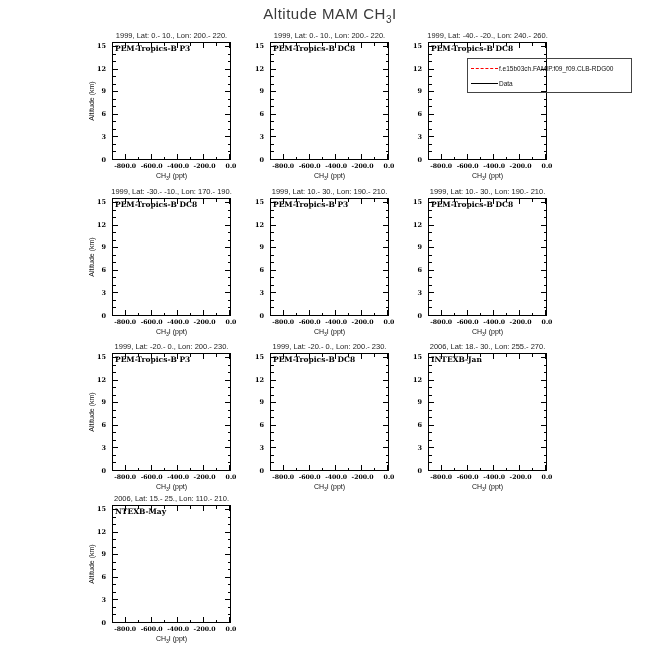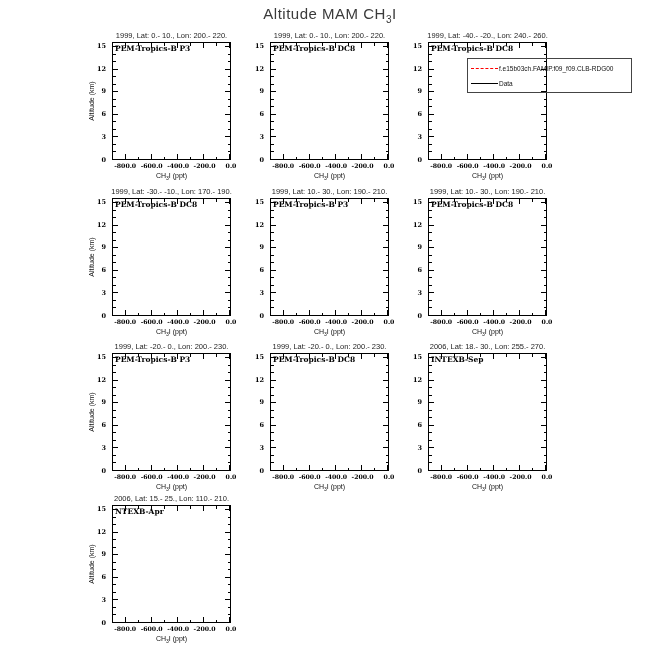--- a/index.html
+++ b/index.html
@@ -631,21 +631,21 @@
     <div class="sp-title">2006, Lat: 18.- 30., Lon: 255.- 270.</div>
     <div class="yticks">
         <span style="bottom: 0%;">0</span>
         <span style="bottom: 19.4%;">3</span>
         <span style="bottom: 38.7%;">6</span>
         <span style="bottom: 58.1%;">9</span>
         <span style="bottom: 77.4%;">12</span>
         <span style="bottom: 96.8%;">15</span>
       </div>
     <div class="plot-box">
-      <div class="inner-label">INTEXB-Sep</div>
+      <div class="inner-label">INTEXB-Jan</div>
     <div class="tick" style="left: calc(11.1% - 1px); bottom: 0px; width: 1px; height: 5px;"></div>
         <div class="tick" style="left: calc(11.1% - 1px); top: 0px; width: 1px; height: 5px;"></div>
         <div class="tick" style="left: calc(33.3% - 1px); bottom: 0px; width: 1px; height: 5px;"></div>
         <div class="tick" style="left: calc(33.3% - 1px); top: 0px; width: 1px; height: 5px;"></div>
         <div class="tick" style="left: calc(55.6% - 1px); bottom: 0px; width: 1px; height: 5px;"></div>
         <div class="tick" style="left: calc(55.6% - 1px); top: 0px; width: 1px; height: 5px;"></div>
         <div class="tick" style="left: calc(77.8% - 1px); bottom: 0px; width: 1px; height: 5px;"></div>
         <div class="tick" style="left: calc(77.8% - 1px); top: 0px; width: 1px; height: 5px;"></div>
         <div class="tick" style="left: calc(100% - 1px); bottom: 0px; width: 1px; height: 5px;"></div>
         <div class="tick" style="left: calc(100% - 1px); top: 0px; width: 1px; height: 5px;"></div>
@@ -705,21 +705,21 @@
     <div class="ylab">Altitude (km)</div>
     <div class="yticks">
         <span style="bottom: 0%;">0</span>
         <span style="bottom: 19.4%;">3</span>
         <span style="bottom: 38.7%;">6</span>
         <span style="bottom: 58.1%;">9</span>
         <span style="bottom: 77.4%;">12</span>
         <span style="bottom: 96.8%;">15</span>
       </div>
     <div class="plot-box">
-      <div class="inner-label">NTEXB-Apr</div>
+      <div class="inner-label">NTEXB-May</div>
     <div class="tick" style="left: calc(11.1% - 1px); bottom: 0px; width: 1px; height: 5px;"></div>
         <div class="tick" style="left: calc(11.1% - 1px); top: 0px; width: 1px; height: 5px;"></div>
         <div class="tick" style="left: calc(33.3% - 1px); bottom: 0px; width: 1px; height: 5px;"></div>
         <div class="tick" style="left: calc(33.3% - 1px); top: 0px; width: 1px; height: 5px;"></div>
         <div class="tick" style="left: calc(55.6% - 1px); bottom: 0px; width: 1px; height: 5px;"></div>
         <div class="tick" style="left: calc(55.6% - 1px); top: 0px; width: 1px; height: 5px;"></div>
         <div class="tick" style="left: calc(77.8% - 1px); bottom: 0px; width: 1px; height: 5px;"></div>
         <div class="tick" style="left: calc(77.8% - 1px); top: 0px; width: 1px; height: 5px;"></div>
         <div class="tick" style="left: calc(100% - 1px); bottom: 0px; width: 1px; height: 5px;"></div>
         <div class="tick" style="left: calc(100% - 1px); top: 0px; width: 1px; height: 5px;"></div>

